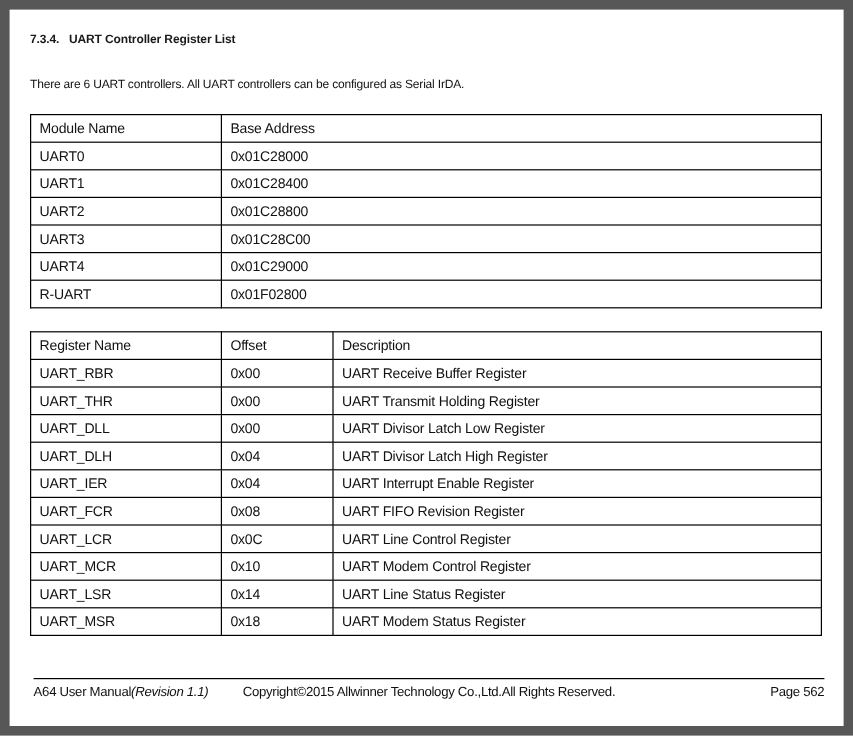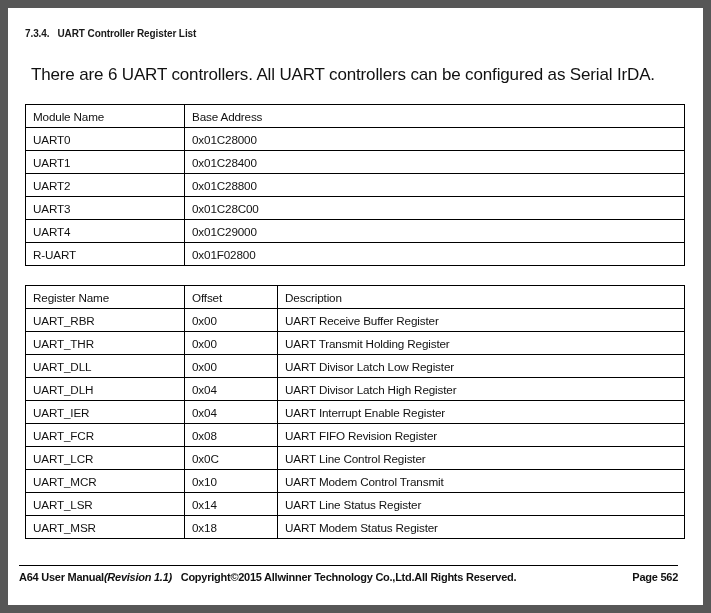--- a/index.html
+++ b/index.html
@@ -36,23 +36,23 @@
     font-weight: bold;
     color: #1a1a1a;
     letter-spacing: -0.1px;
     margin: 20px 0 0 0;
     white-space: pre;
     line-height: 1.2;
   }
 
   
   .intro {
-    font-size: 17px;
+    font-size: 10px;
     color: #111111;
-    margin: 24px 0 0 6px;
+    margin: 24px 0 0 0;
     line-height: 1.3;
     letter-spacing: -0.15px;
   }
 
   
   table.doc-table {
     border-collapse: collapse;
     table-layout: fixed;
     width: 659px;
     margin: 0;
@@ -68,24 +68,23 @@
     vertical-align: middle;
     overflow: hidden;
     white-space: nowrap;
   }
   #table-modules { margin-top: 18px; }
   #table-registers { margin-top: 19px; }
 
   
   .footer {
     position: absolute;
-    left: 11px;
+    left: 20px;
     top: 557px;
     width: 659px;
-    font-weight: bold;
   }
   .footer-rule {
     border-top: 1.4px solid #000000;
     width: 659px;
     height: 0;
   }
   .footer-row {
     position: relative;
     height: 22px;
     margin-top: 3px;
@@ -194,21 +193,21 @@
             <td>UART FIFO Revision Register</td>
           </tr>
           <tr>
             <td>UART_LCR</td>
             <td>0x0C</td>
             <td>UART Line Control Register</td>
           </tr>
           <tr>
             <td>UART_MCR</td>
             <td>0x10</td>
-            <td>UART Modem Control Transmit</td>
+            <td>UART Modem Control Register</td>
           </tr>
           <tr>
             <td>UART_LSR</td>
             <td>0x14</td>
             <td>UART Line Status Register</td>
           </tr>
           <tr>
             <td>UART_MSR</td>
             <td>0x18</td>
             <td>UART Modem Status Register</td>

